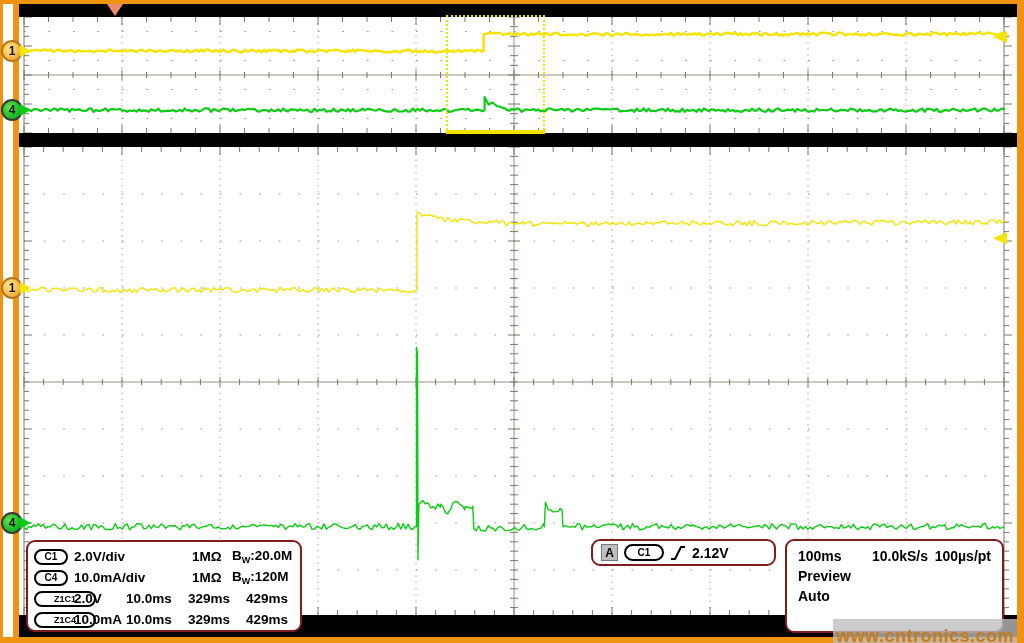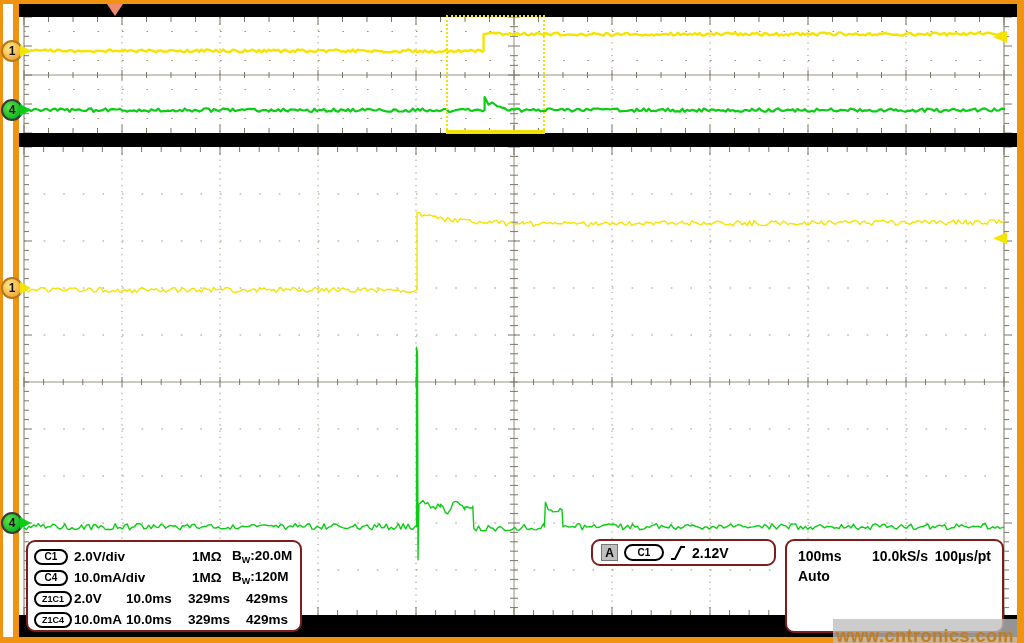--- a/index.html
+++ b/index.html
@@ -47,21 +47,21 @@
   
   .panel{position:absolute;background:#fff;border:2px solid #7f1d1d;border-radius:9px;z-index:5;
     box-sizing:border-box;color:#000;font-weight:700;}
   .left-panel{left:26px;top:540px;width:276px;height:92px;padding:4px 6px;font-size:13.5px;}
   .lrow{display:grid;align-items:center;height:21px;white-space:nowrap;}
   .rowC{grid-template-columns:40px 118px 40px auto;}
   .rowZ{grid-template-columns:40px 52px 62px 58px auto;}
   .oval{display:inline-flex;align-items:center;justify-content:center;border:2px solid #000;
     border-radius:10px;background:#fff;height:16px;box-sizing:border-box;font-weight:700;}
   .rowC .oval{width:34px;font-size:10px;}
-  .rowZ .oval{width:38px;font-size:9px;letter-spacing:0;}
+  .rowZ .oval{width:62px;font-size:9px;letter-spacing:0;}
   sub{font-size:9px;font-weight:700;vertical-align:-3px;}
 
   .trig-panel{left:591px;top:539px;width:185px;height:27px;display:flex;align-items:center;
     gap:6px;padding:0 8px;font-size:14px;}
   .abox{display:inline-flex;align-items:center;justify-content:center;width:17px;height:17px;
     background:#bfbfbf;border:1px solid #777;font-size:12px;font-weight:700;box-sizing:border-box;}
   .toval{display:inline-flex;align-items:center;justify-content:center;width:40px;height:17px;
     border:2px solid #000;border-radius:10px;background:#fff;font-size:10px;font-weight:700;box-sizing:border-box;}
 
   .acq-panel{left:785px;top:539px;width:219px;height:94px;padding:5px 11px;
@@ -648,20 +648,23 @@
     <span>2.12V</span>
   </div>
 
   <div class="panel acq-panel">
     <div class="arow">
       <span class="c1w">100ms</span>
       <span>10.0kS/s</span>
       <span class="mlauto">100µs/pt</span>
     </div>
     <div class="arow">
+      <span>Preview</span>
+    </div>
+    <div class="arow">
       <span>Auto</span>
     </div>
   </div>
 
   <div class="watermark">www.cntronics.com</div>
 
 <div class="chbadge ch1" style="left: 1px; top: 39.93px;">1</div>
     <div class="charrow" style="left: 20px; top: 44.93px; border-left-color: rgb(245, 227, 0);"></div>
     <div class="chbadge ch4" style="left: 1px; top: 99.09px;">4</div>
     <div class="charrow" style="left: 20px; top: 104.09px; border-left-color: rgb(12, 204, 22);"></div>

